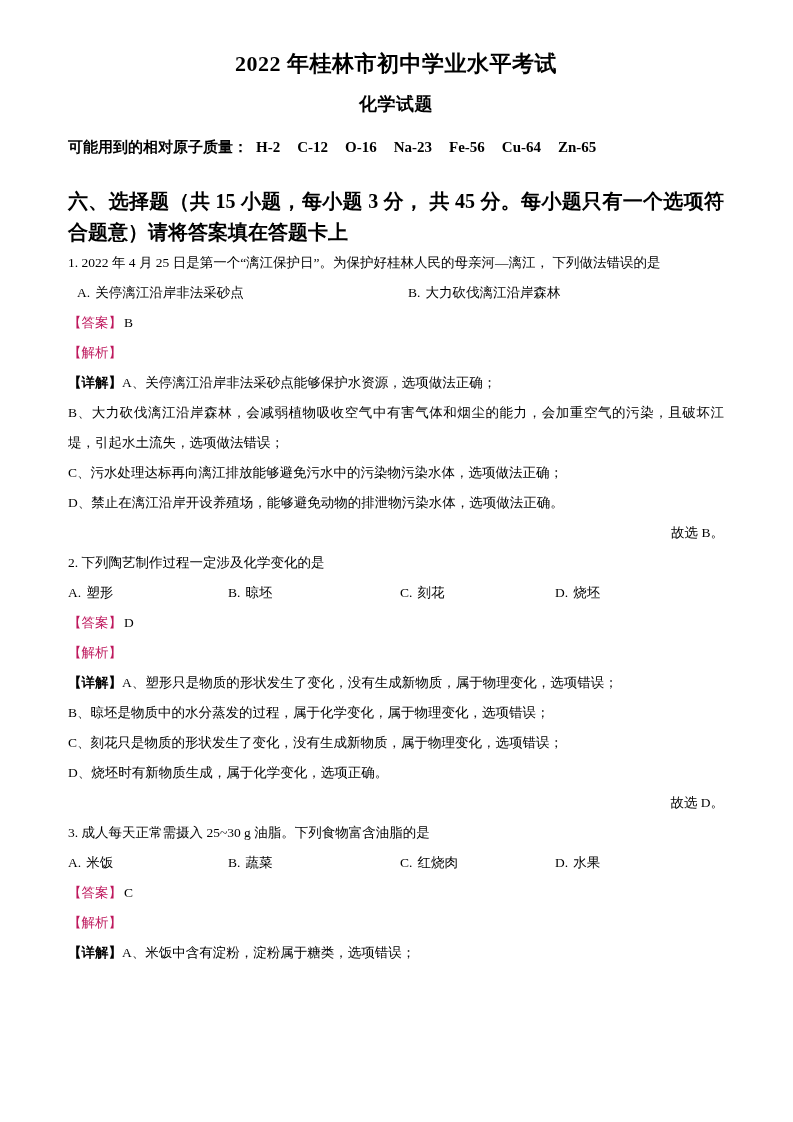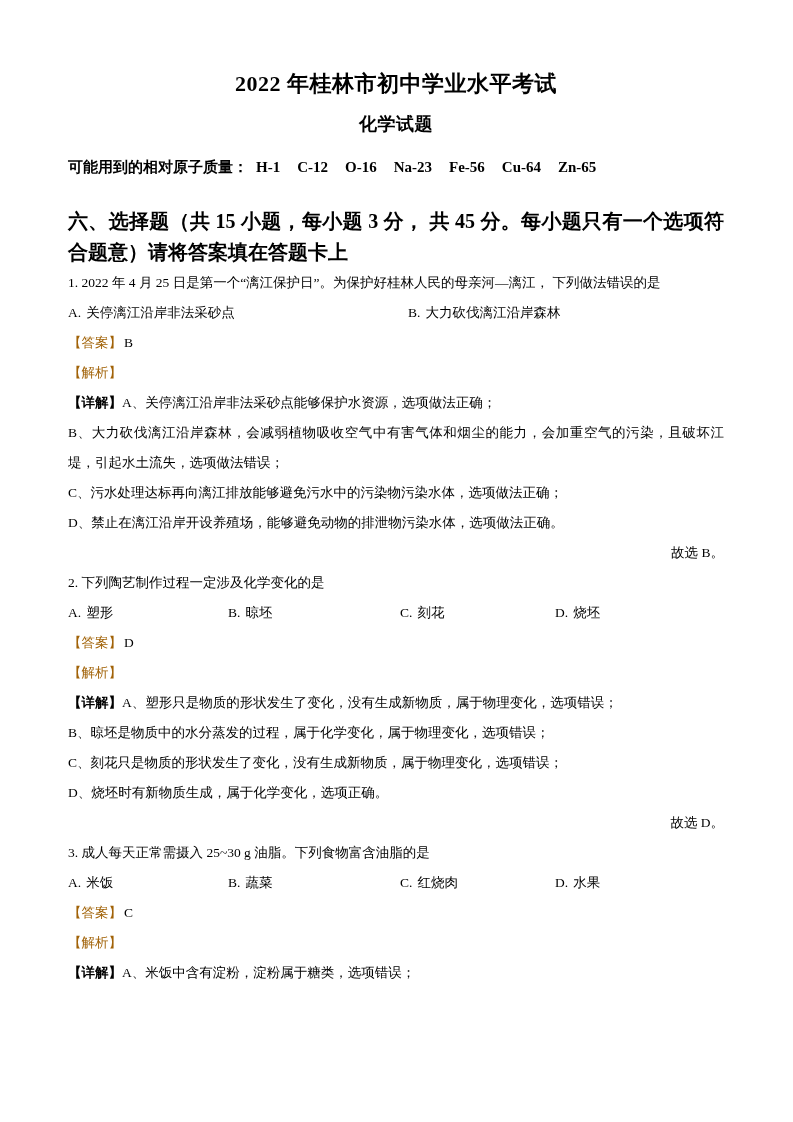--- a/index.html
+++ b/index.html
@@ -31,21 +31,21 @@
     top: 0;
     width: 656px;
   }
 
   
   .doc-title {
     text-align: center;
     font-size: 22px;
     font-weight: bold;
     letter-spacing: 0.5px;
-    margin-top: 69px;
+    margin-top: 49px;
     line-height: 30px;
     white-space: nowrap;
   }
   .doc-subtitle {
     text-align: center;
     font-size: 18px;
     font-weight: bold;
     letter-spacing: 0.5px;
     margin-top: 12px;
     line-height: 26px;
@@ -100,31 +100,31 @@
     position: relative;
     height: 30px;
     font-size: 13.5px;
     line-height: 30px;
   }
   .options .opt {
     position: absolute;
     top: 0;
     white-space: nowrap;
   }
-  .options.two-col .opt.c0 { left: 0px; font-family: Liberation Serif, serif; }
+  .options.two-col .opt.c0 { left: 9px; font-family: Liberation Serif, serif; }
   .options.two-col .opt.c1 { left: 332px; margin-left: 8px; }
   .options.four-col .opt.c0 { left: 0px; }
   .options.four-col .opt.c1 { left: 160px; }
   .options.four-col .opt.c2 { left: 332px; }
   .options.four-col .opt.c3 { left: 487px; }
   .opt .opt-label { margin-right: 5px; }
 
   
   .marker {
-    color: #a16207;
+    color: #be185d;
   }
   .answer-line, .analysis-line {
     font-size: 13.5px;
     line-height: 30px;
     white-space: nowrap;
   }
   .answer-line .answer-value {
     color: #000000;
     margin-left: 2px;
   }
@@ -146,21 +146,21 @@
 </head>
 <body>
 
 <div class="page">
   <div class="content">
 
     <div class="doc-title">2022 年桂林市初中学业水平考试</div>
     <div class="doc-subtitle">化学试题</div>
 
     <div class="atomic-line">
-      <span>可能用到的相对原子质量：</span><span class="masses"><span class="mass-item">H-1</span><span class="mass-item">C-12</span><span class="mass-item">O-16</span><span class="mass-item">Na-23</span><span class="mass-item">Fe-56</span><span class="mass-item">Cu-64</span><span class="mass-item">Zn-65</span></span>
+      <span>可能用到的相对原子质量：</span><span class="masses"><span class="mass-item">H-2</span><span class="mass-item">C-12</span><span class="mass-item">O-16</span><span class="mass-item">Na-23</span><span class="mass-item">Fe-56</span><span class="mass-item">Cu-64</span><span class="mass-item">Zn-65</span></span>
     </div>
 
     <div class="section-heading">六、选择题（共 15 小题，每小题 3 分， 共 45 分。每小题只有一个选项符合题意）请将答案填在答题卡上</div>
 
     <div class="block">
       <div class="stem">1. 2022 年 4 月 25 日是第一个“漓江保护日”。为保护好桂林人民的母亲河—漓江， 下列做法错误的是</div>
 
       <div class="options two-col">
         <span class="opt c0"><span class="opt-label">A.</span><span>关停漓江沿岸非法采砂点</span></span>
         <span class="opt c1"><span class="opt-label">B.</span><span>大力砍伐漓江沿岸森林</span></span>

